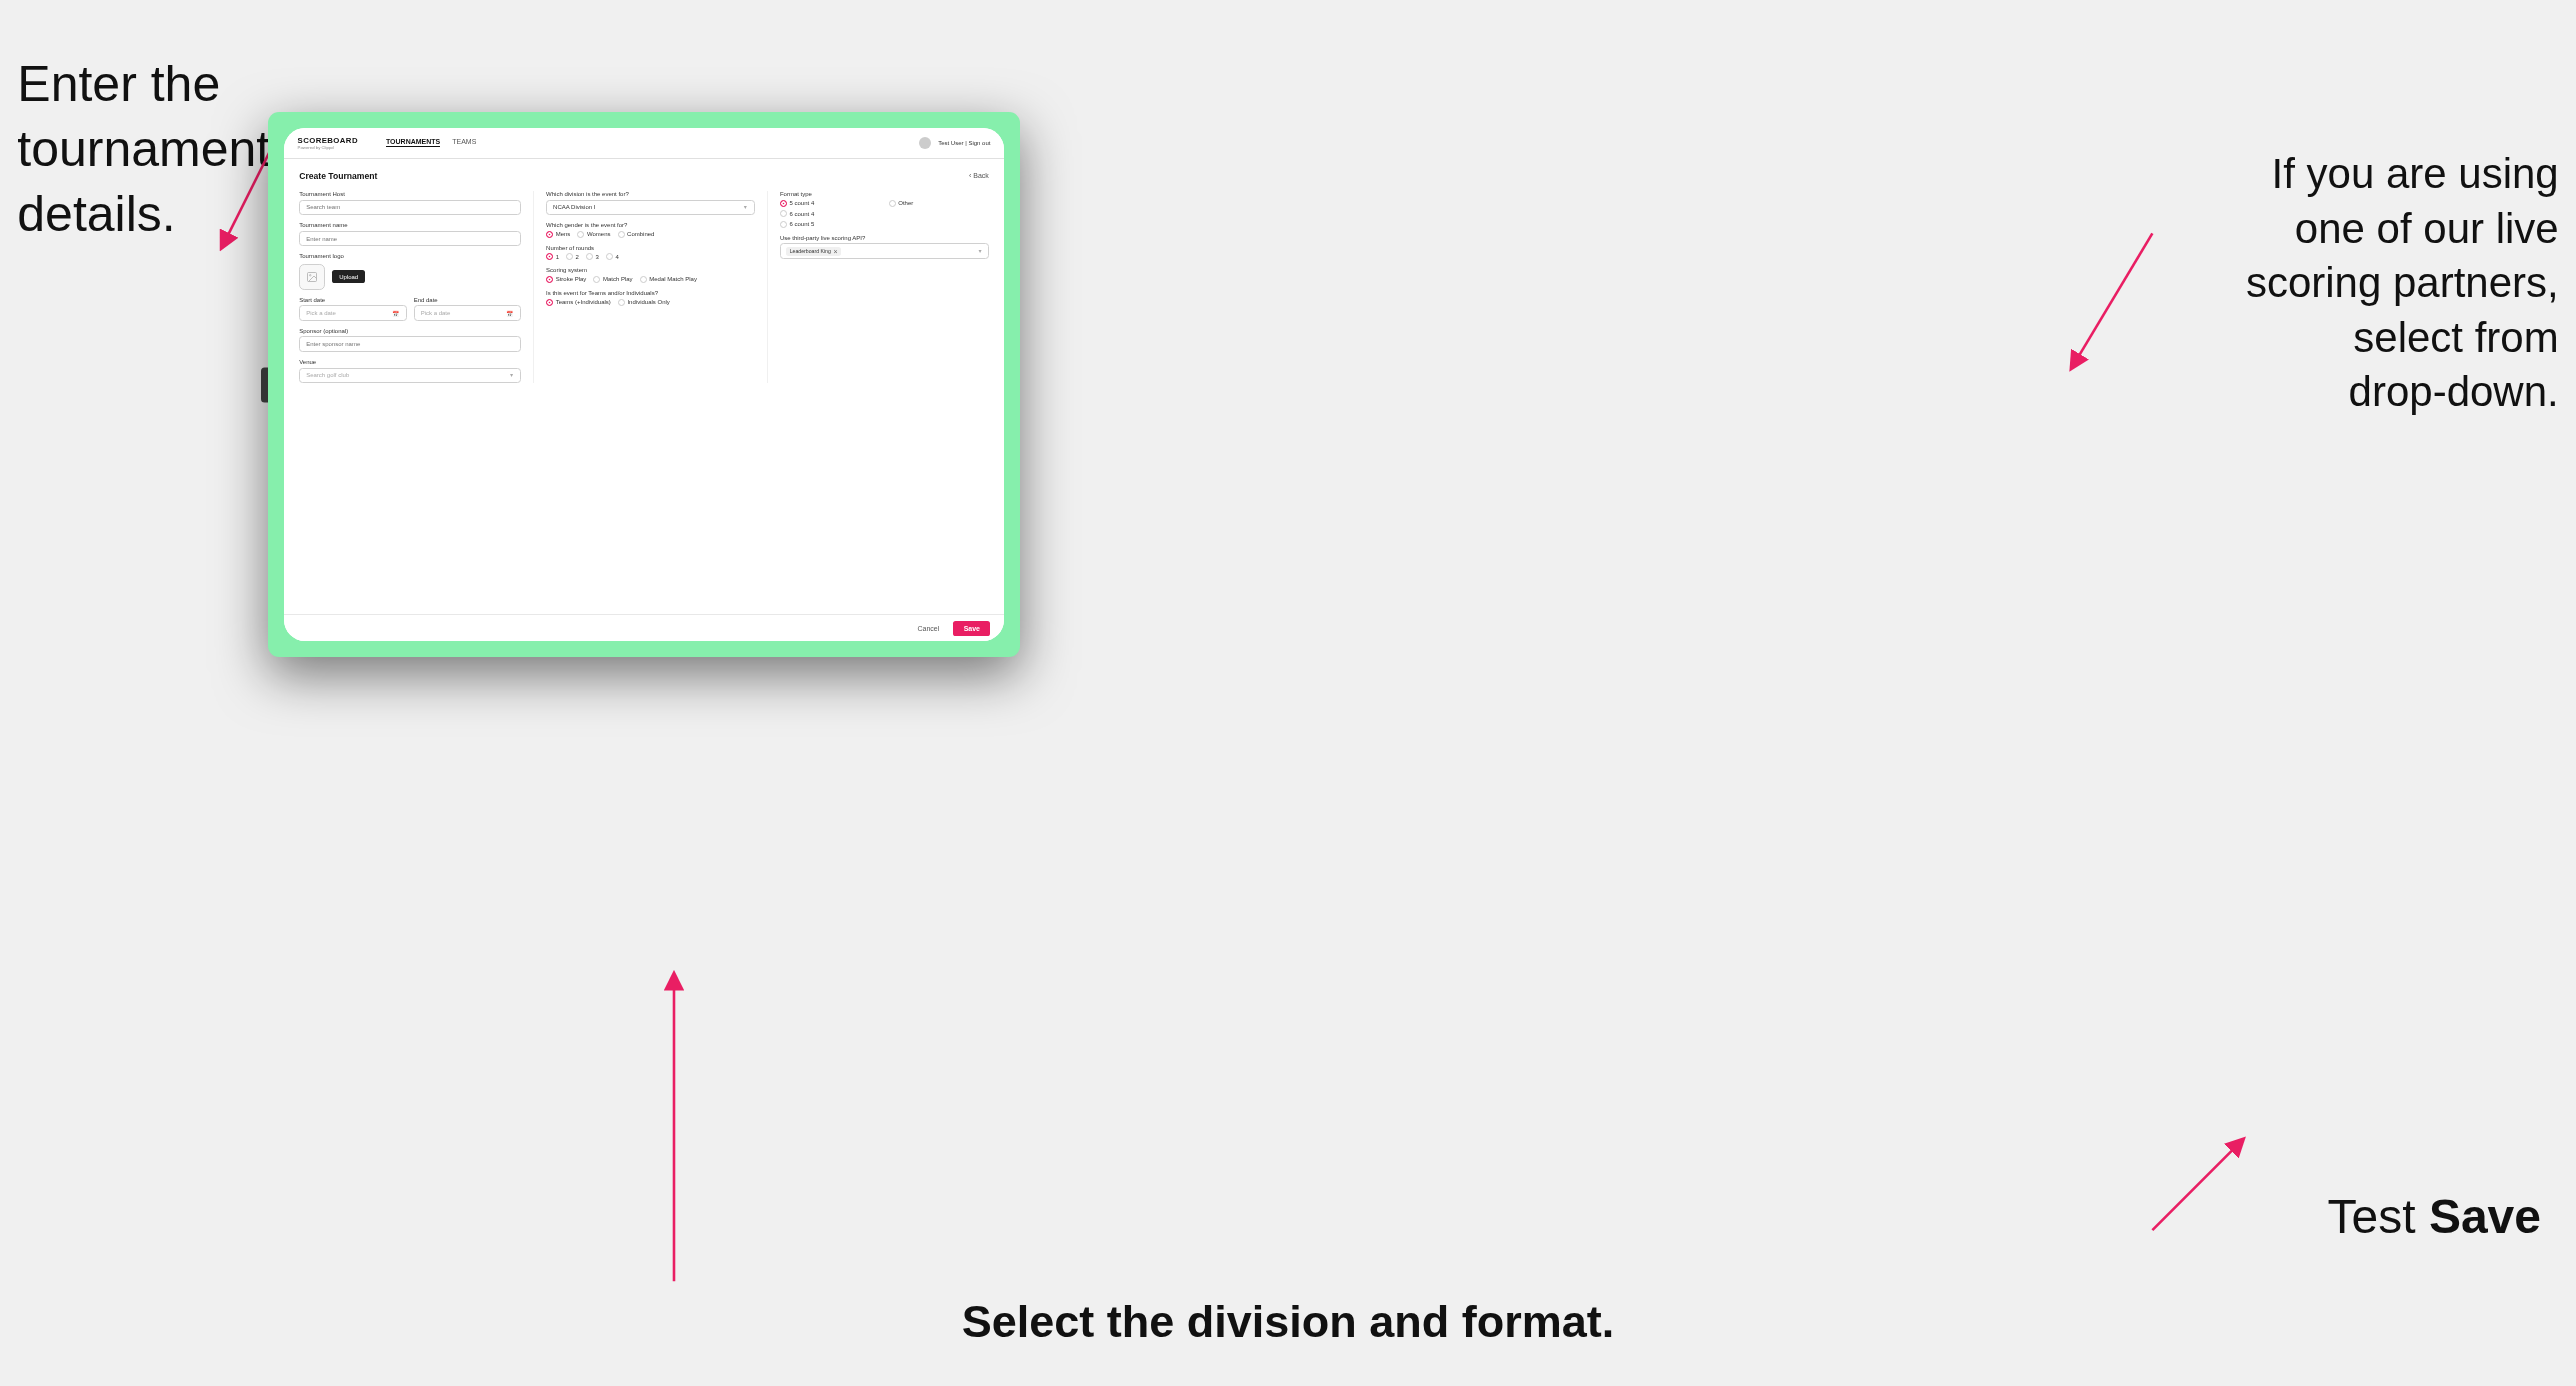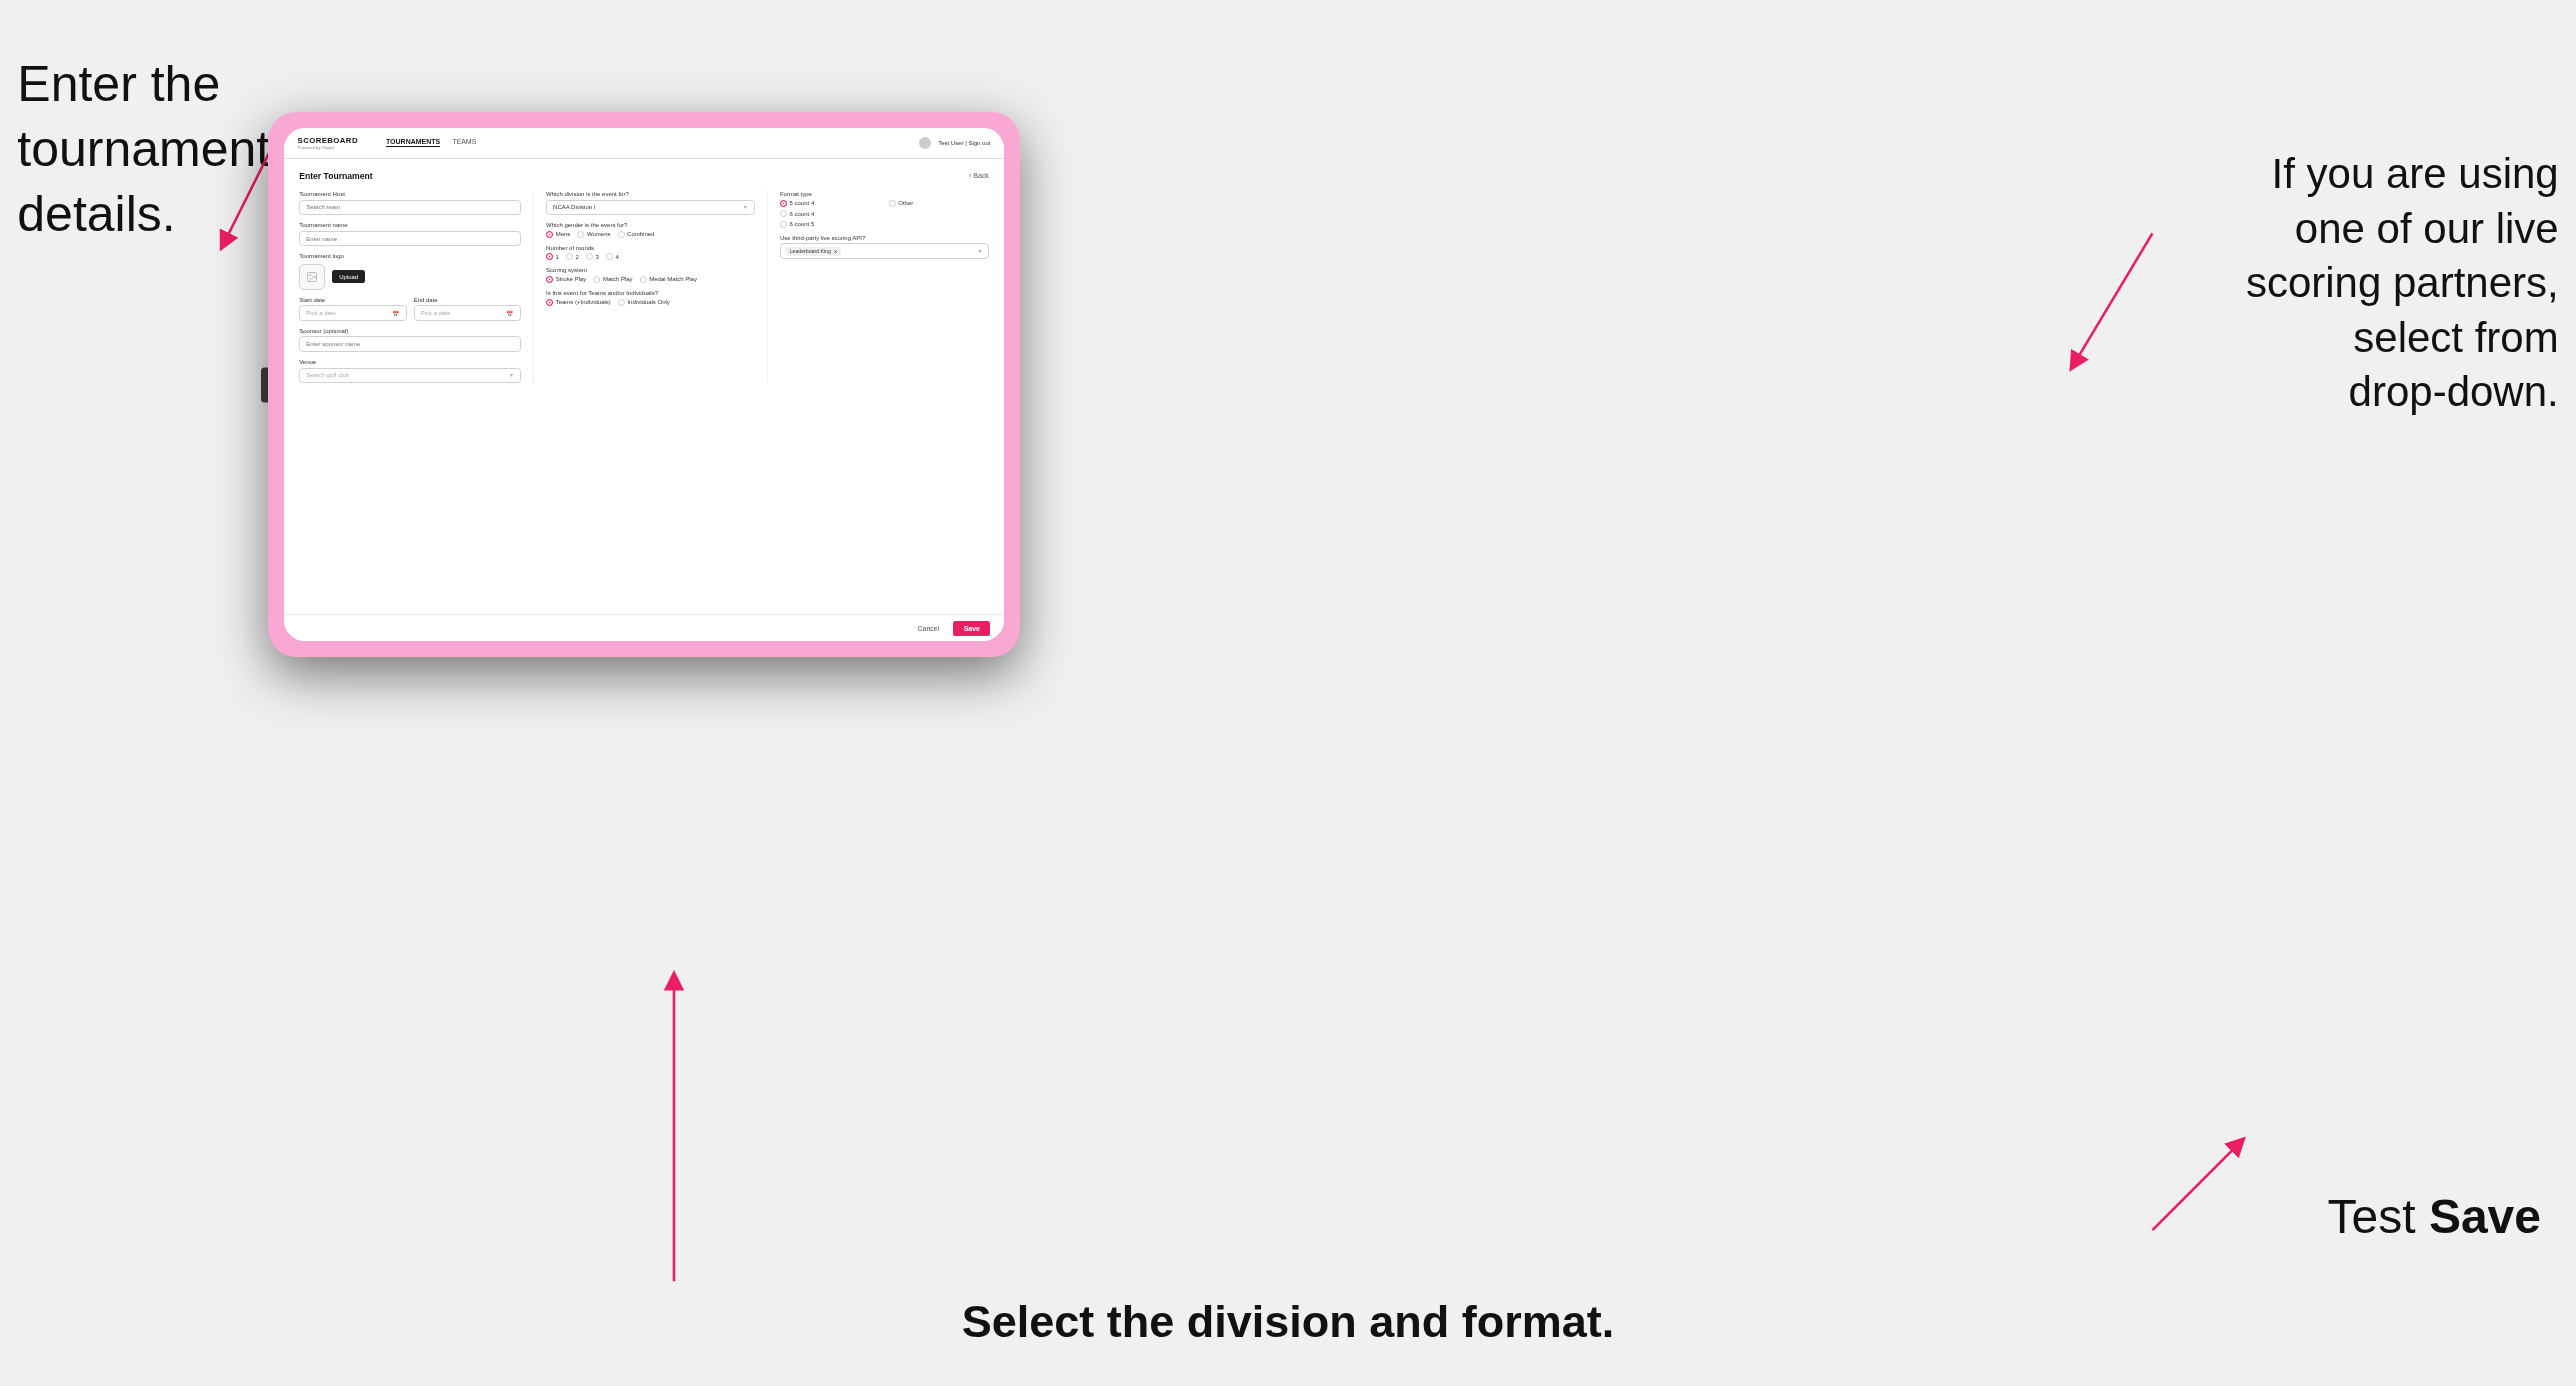--- a/index.html
+++ b/index.html
@@ -56,22 +56,22 @@
       pointer-events: none;
     }
 
     
     .tablet {
       position: absolute;
       left: 268px;
       top: 112px;
       width: 752px;
       height: 545px;
-      background: #f9a8d4;
-      border-radius: 28px;
+      background: #86efac;
+      border-radius: 11px;
       box-shadow: 0 17.3px 52px rgba(0,0,0,0.5);
       padding: 15.6px;
     }
     .tablet-screen {
       width: 100%;
       height: 100%;
       background: #fff;
       border-radius: 21px;
       overflow: hidden;
       display: flex;
@@ -429,21 +429,21 @@
       </div>
       <div class="nav-user">
         <div class="nav-avatar"></div>
         <span>Test User | Sign out</span>
       </div>
     </div>
 
     <div class="page-content">
 
       <div class="page-header">
-        <span class="page-title">Enter Tournament</span>
+        <span class="page-title">Create Tournament</span>
         <span class="back-link">‹ Back</span>
       </div>
 
       <div class="form-grid">
 
         <div class="form-section">
 
           <div class="form-group">
             <label class="form-label">Tournament Host</label>
             <input class="form-input" type="text" placeholder="Search team" style="">

